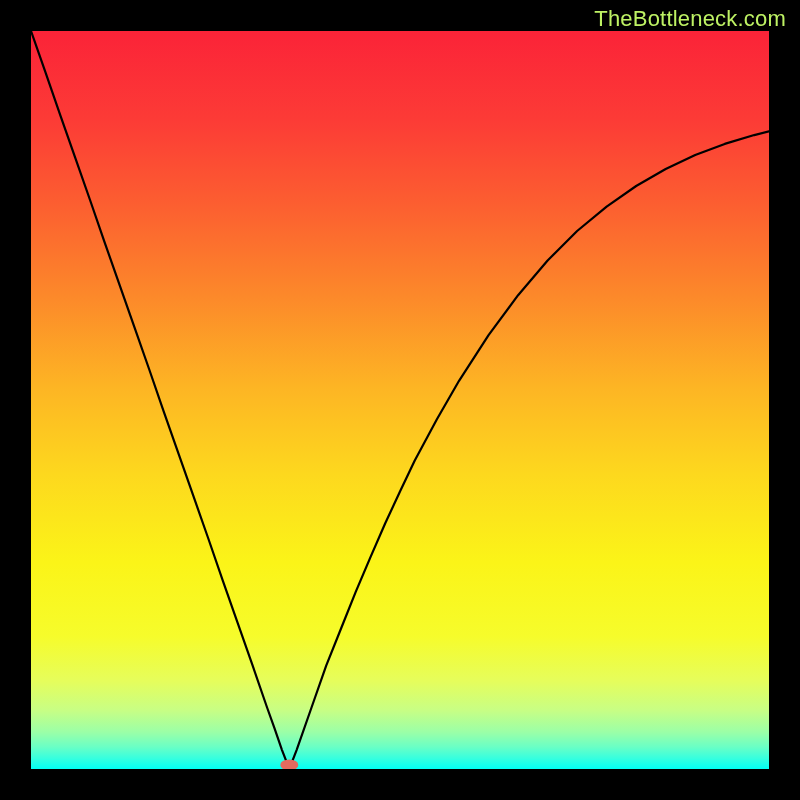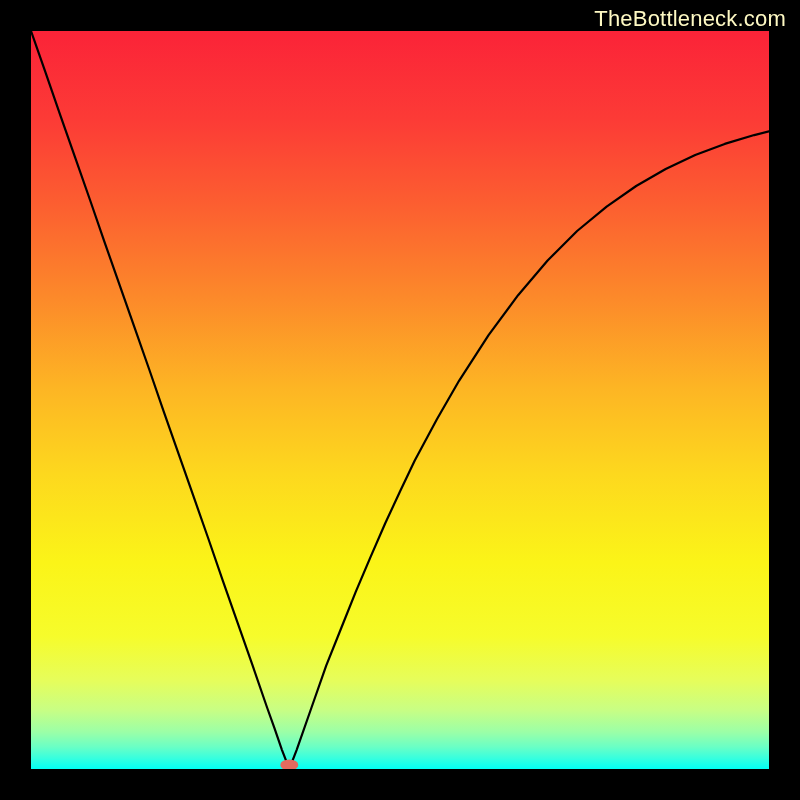--- a/index.html
+++ b/index.html
@@ -16,21 +16,21 @@
     left: 31px;
     top: 31px;
     width: 738px;
     height: 738px;
     overflow: hidden;
   }
   .watermark {
     position: absolute;
     top: 6px;
     right: 14px;
-    color: #fef9c3;
+    color: #bef264;
     font-size: 22px;
     letter-spacing: 0.2px;
     font-weight: 400;
     z-index: 30;
   }
   svg { display: block; }
   .curve {
     fill: none;
     stroke: #000;
     stroke-width: 2.2;

